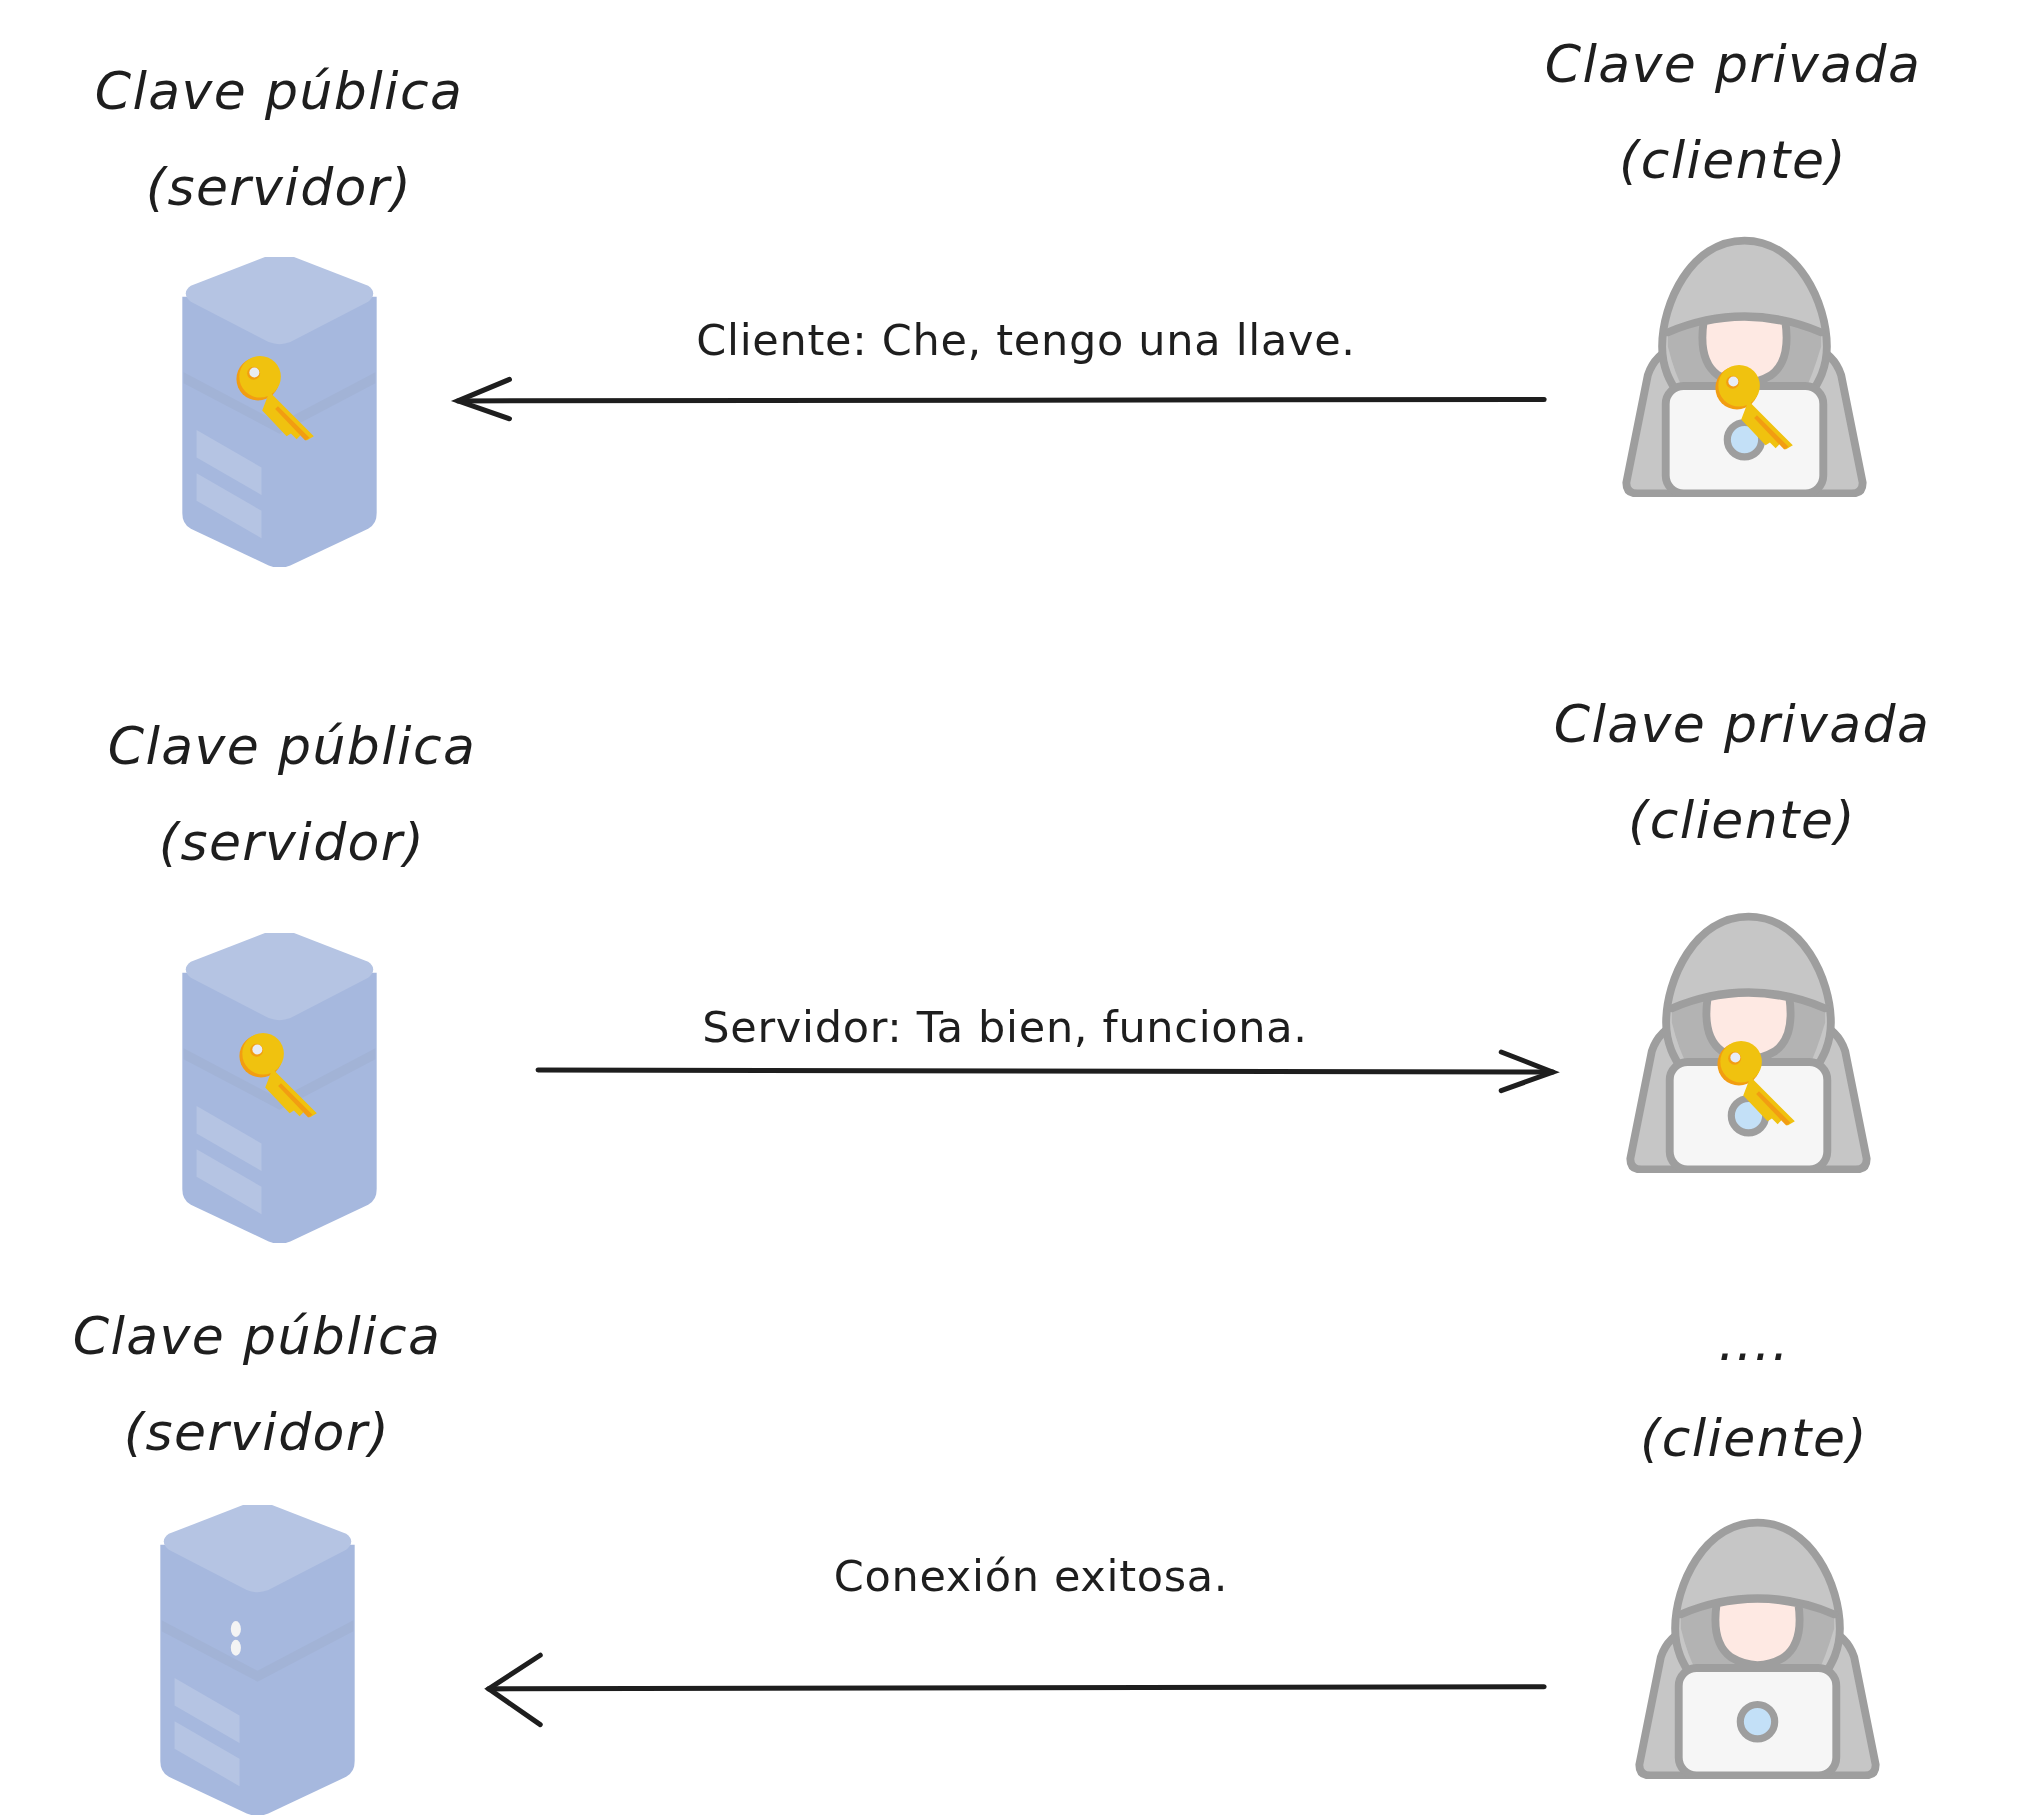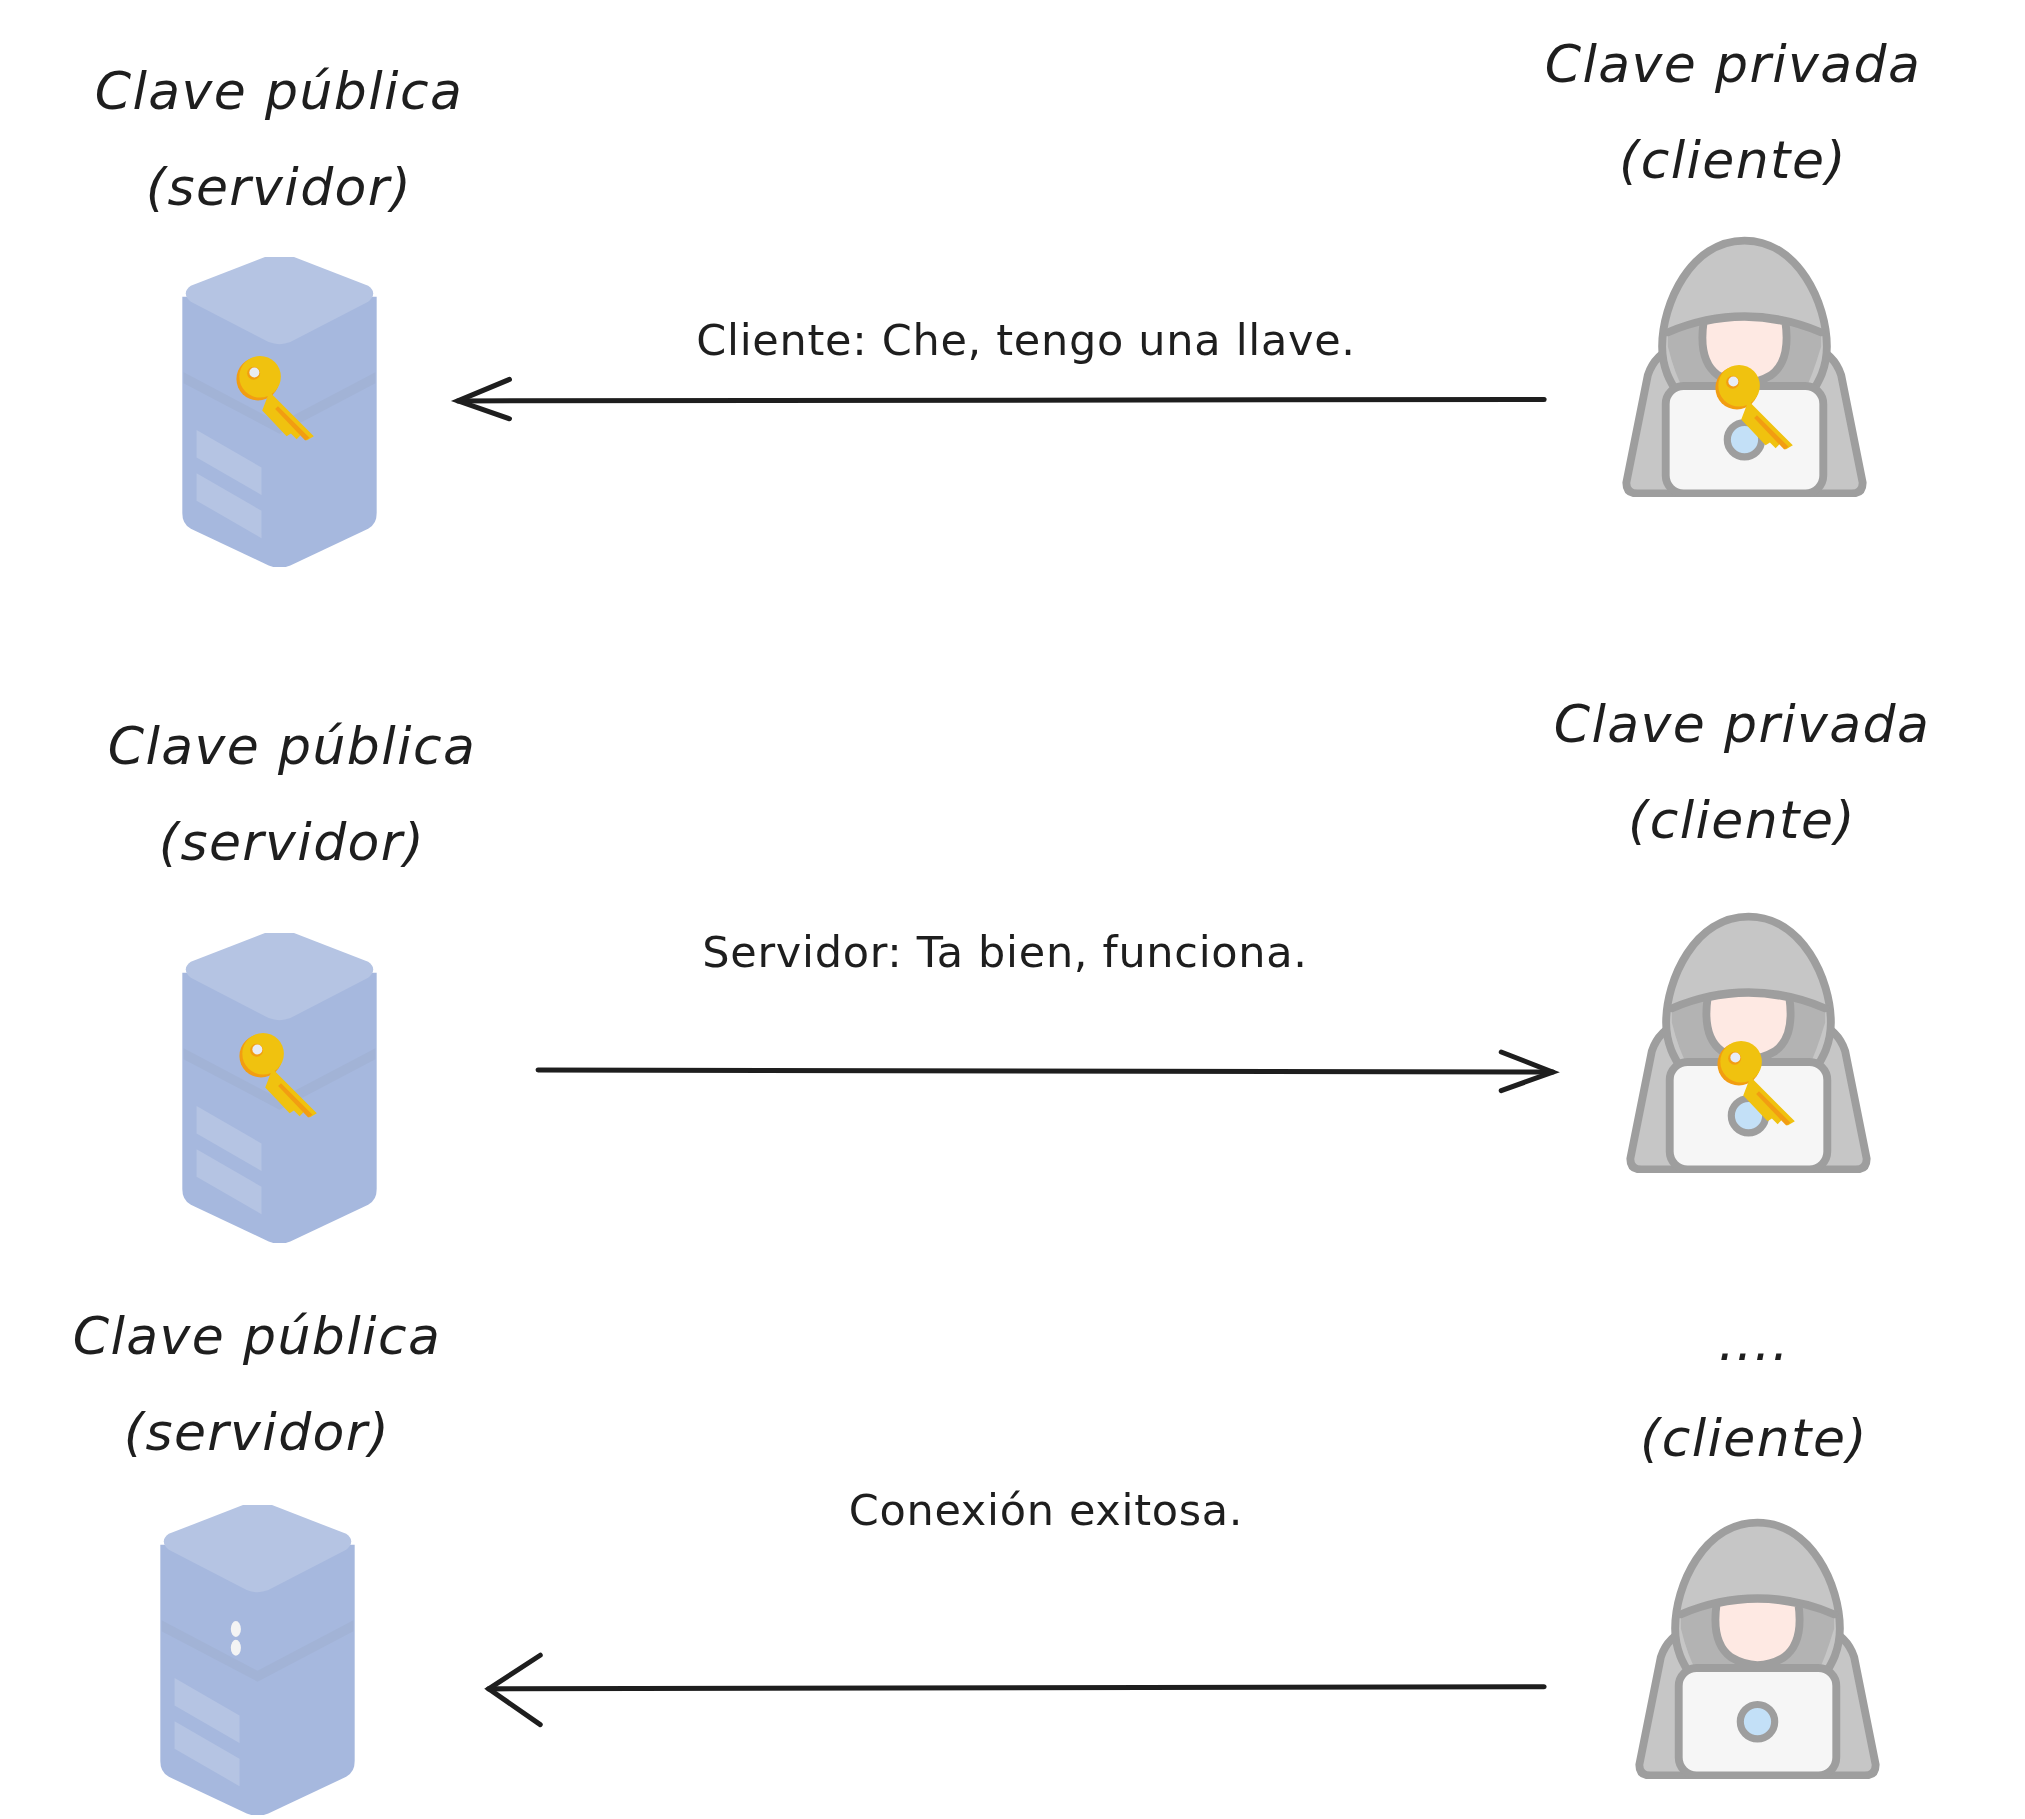--- a/index.html
+++ b/index.html
@@ -79,41 +79,41 @@
     </svg>
   <svg class="icon" style="left:238px; top:1033px;" width="86" height="86" viewBox="0 0 120 120">
       <use href="#key-sym"></use>
     </svg>
   <svg class="icon" style="left:1616px; top:908px;" width="265" height="265" viewBox="0 0 370 370">
       <use href="#hacker-sym"></use>
     </svg>
   <svg class="icon" style="left:1716px; top:1041px;" width="86" height="86" viewBox="0 0 120 120">
       <use href="#key-sym"></use>
     </svg>
-  <div class="label" style="left:1005px; top:927px;">Servidor: Ta bien, funciona.</div>
+  <div class="label" style="left:1005px; top:1002px;">Servidor: Ta bien, funciona.</div>
 </div>
 
 <div>
   <div class="title" style="left:257px; top:1288px;">
     <div>Clave pública</div>
     <div>(servidor)</div>
   </div>
   <div class="title" style="left:1754px; top:1294px;">
     <div>....</div>
     <div>(cliente)</div>
   </div>
   <svg class="icon" style="left:160px; top:1505px;" width="195" height="310" viewBox="0 0 270 430">
     <use href="#server-sym"></use>
     <ellipse cx="105" cy="172" rx="7" ry="11" fill="#f4f4f4"></ellipse>
     <ellipse cx="105" cy="198" rx="7" ry="11" fill="#f4f4f4"></ellipse>
   </svg>
   <svg class="icon" style="left:1625px; top:1514px;" width="265" height="265" viewBox="0 0 370 370">
       <use href="#hacker-sym"></use>
     </svg>
-  <div class="label" style="left:1031px; top:1485px;margin-left:15px;">Conexión exitosa.</div>
+  <div class="label" style="left:1031px; top:1551px;">Conexión exitosa.</div>
 </div>
 
 <svg class="arrows" width="2025" height="1820" viewBox="0 0 2830 2543">
   <g stroke="#1e1e1e" stroke-width="7" stroke-linecap="round" fill="none">
     <g>
       <path d="M2158 558 L640 560"></path>
       <path d="M712 530 L640 560 L712 585"></path>
     </g>
     <g>
       <path d="M752 1495 L2170 1498"></path>

